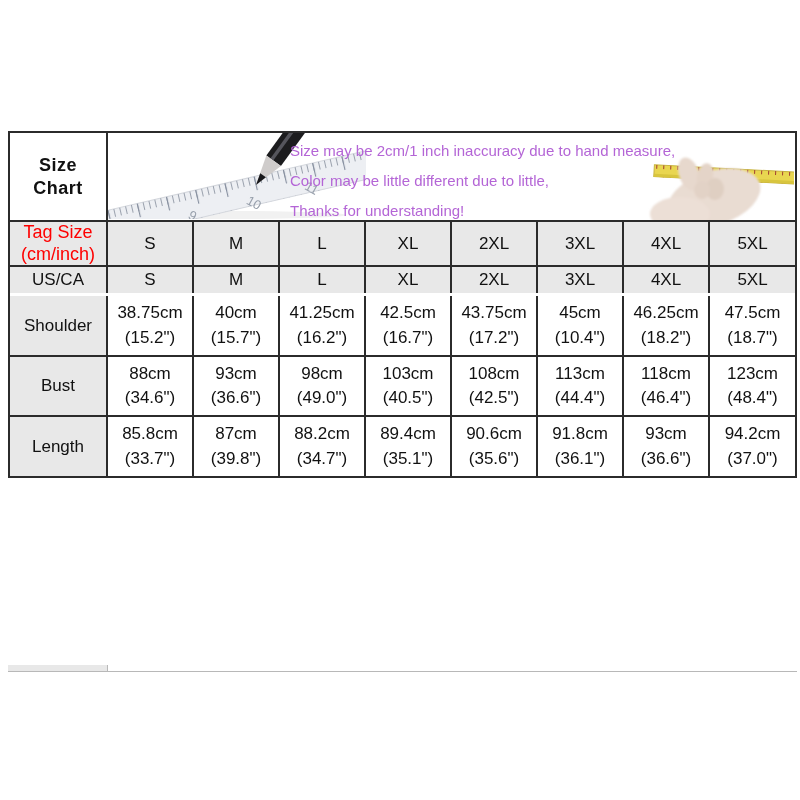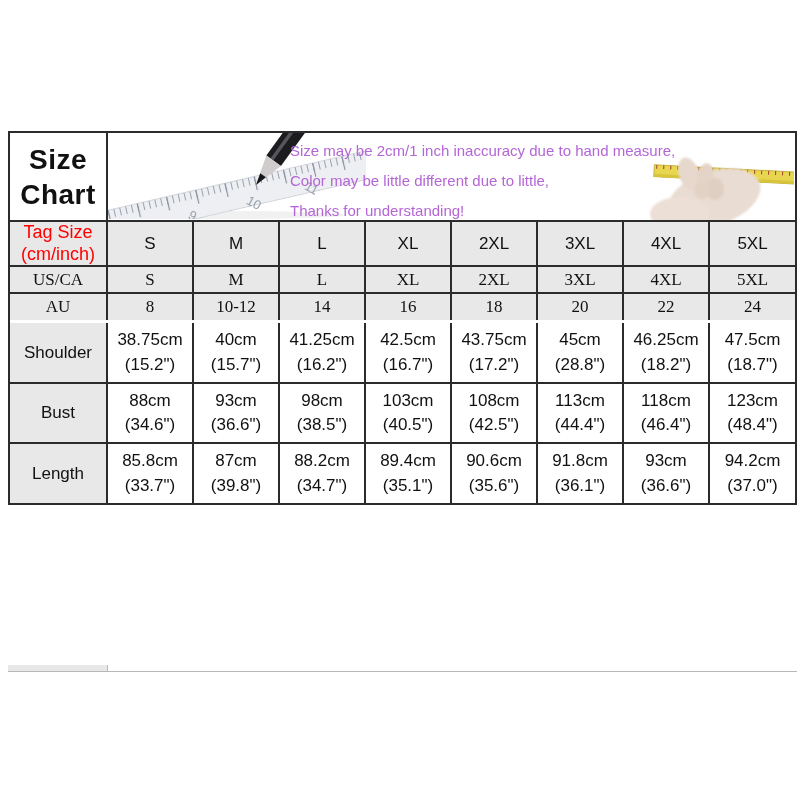--- a/index.html
+++ b/index.html
@@ -12,26 +12,26 @@
     border:2px solid #2b2b2b;background:#fff;
   }
   table{width:100%;border-collapse:collapse;table-layout:fixed;border:hidden;}
   td{
     border:2px solid #2b2b2b;text-align:center;vertical-align:middle;
     font-size:17px;color:#111;padding:0;overflow:hidden;
   }
   col.c0{width:97px;}
   tr.rh{height:88px;}
   tr.r-tag{height:42px;}
-  tr.r-s{height:27px;font-family:Liberation Serif, serif;}
+  tr.r-s{height:27px;}
   tr.r-m{height:60px;}
   td.g{background:#e8e8e8;}
   td.w{background:#ffffff;}
   td.title-cell{
-    background:#ffffff;font-size:28px;font-weight:bold;
+    background:#ffffff;font-size:18px;font-weight:bold;
     white-space:pre-line;line-height:1.25;letter-spacing:0.5px;
   }
   td.hero{background:#ffffff;position:relative;}
   td.tag-label{
     color:#fe0000;font-size:18px;white-space:pre-line;line-height:1.2;
   }
   td.m{white-space:pre-line;line-height:1.45;}
   td.rel{position:relative;}
   .notes{
     position:absolute;left:182px;top:9px;text-align:left;
@@ -143,31 +143,20 @@
       <td class="g">US/CA</td>
       <td class="g">S</td>
       <td class="g">M</td>
       <td class="g">L</td>
       <td class="g">XL</td>
       <td class="g">2XL</td>
       <td class="g">3XL</td>
       <td class="g">4XL</td>
       <td class="g">5XL</td>
     </tr>
-    <tr class="r-s">
-      <td class="g">AU</td>
-      <td class="g">8</td>
-      <td class="g">10-12</td>
-      <td class="g">14</td>
-      <td class="g">16</td>
-      <td class="g">18</td>
-      <td class="g">20</td>
-      <td class="g">22</td>
-      <td class="g">24</td>
-    </tr>
   </tbody>
     </table>
   <div class="gap"></div>
   <table>
     <colgroup>
         <col class="c0">
         <col>
         <col>
         <col>
         <col>
@@ -183,34 +172,34 @@
 (15.2")</td>
       <td class="w m">40cm
 (15.7")</td>
       <td class="w m">41.25cm
 (16.2")</td>
       <td class="w m">42.5cm
 (16.7")</td>
       <td class="w m">43.75cm
 (17.2")</td>
       <td class="w m">45cm
-(28.8")</td>
+(10.4")</td>
       <td class="w m">46.25cm
 (18.2")</td>
       <td class="w m">47.5cm
 (18.7")</td>
     </tr>
     <tr class="r-m">
       <td class="g">Bust</td>
       <td class="w m">88cm
 (34.6")</td>
       <td class="w m">93cm
 (36.6")</td>
       <td class="w m">98cm
-(38.5")</td>
+(49.0")</td>
       <td class="w m">103cm
 (40.5")</td>
       <td class="w m">108cm
 (42.5")</td>
       <td class="w m">113cm
 (44.4")</td>
       <td class="w m">118cm
 (46.4")</td>
       <td class="w m">123cm
 (48.4")</td>

